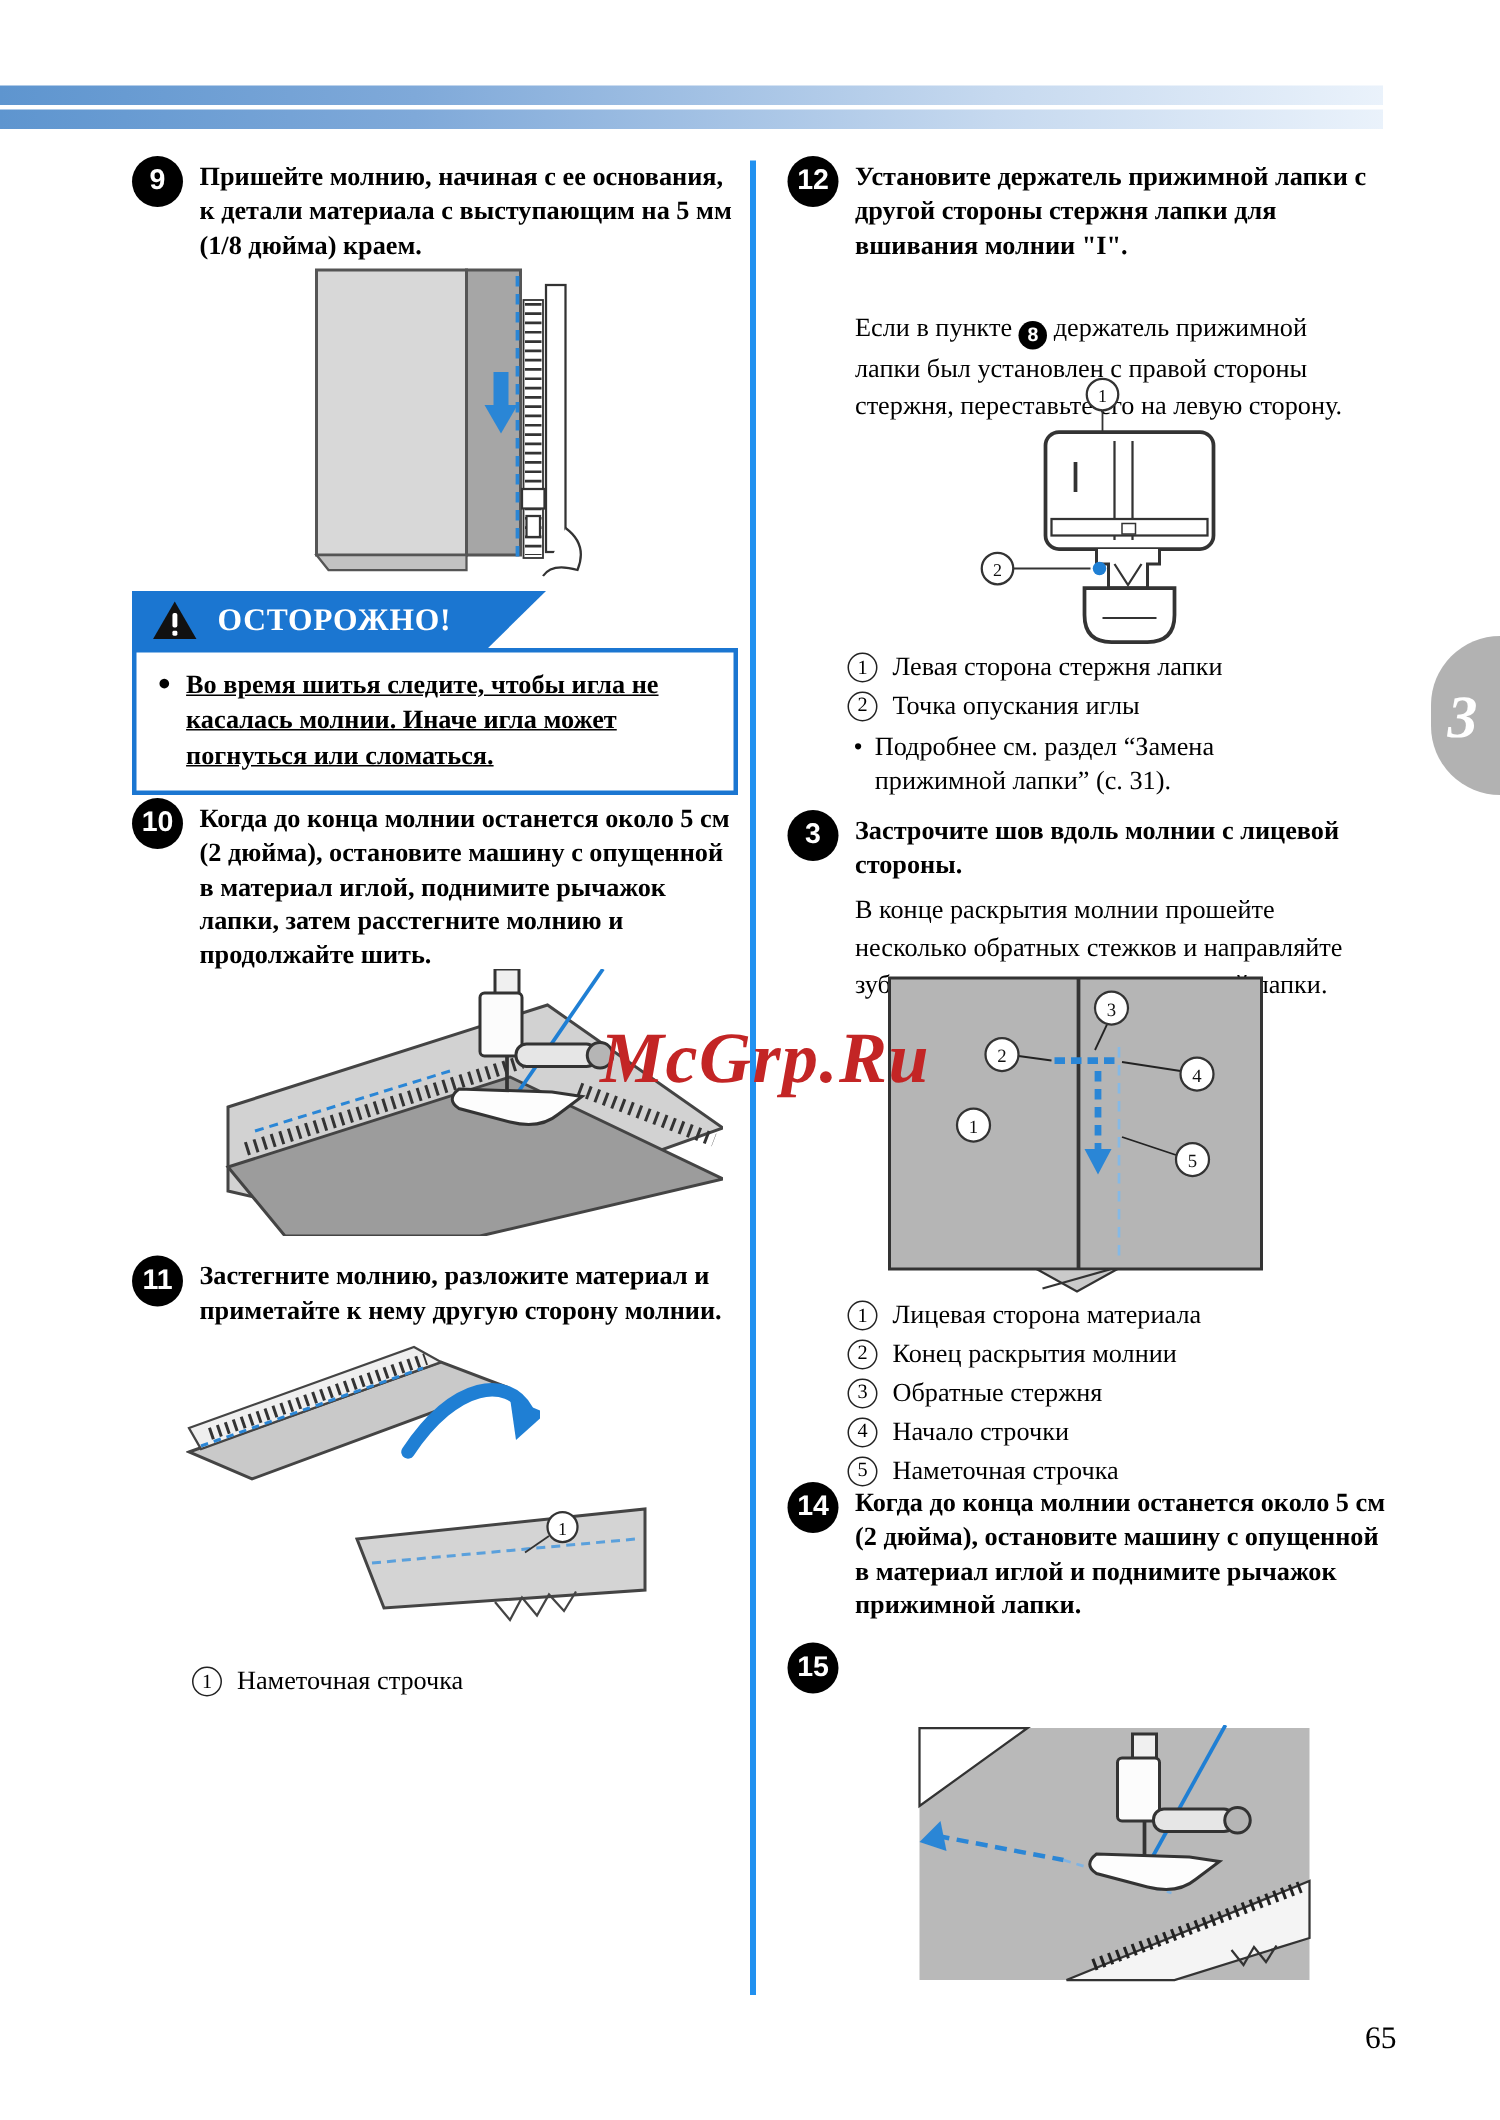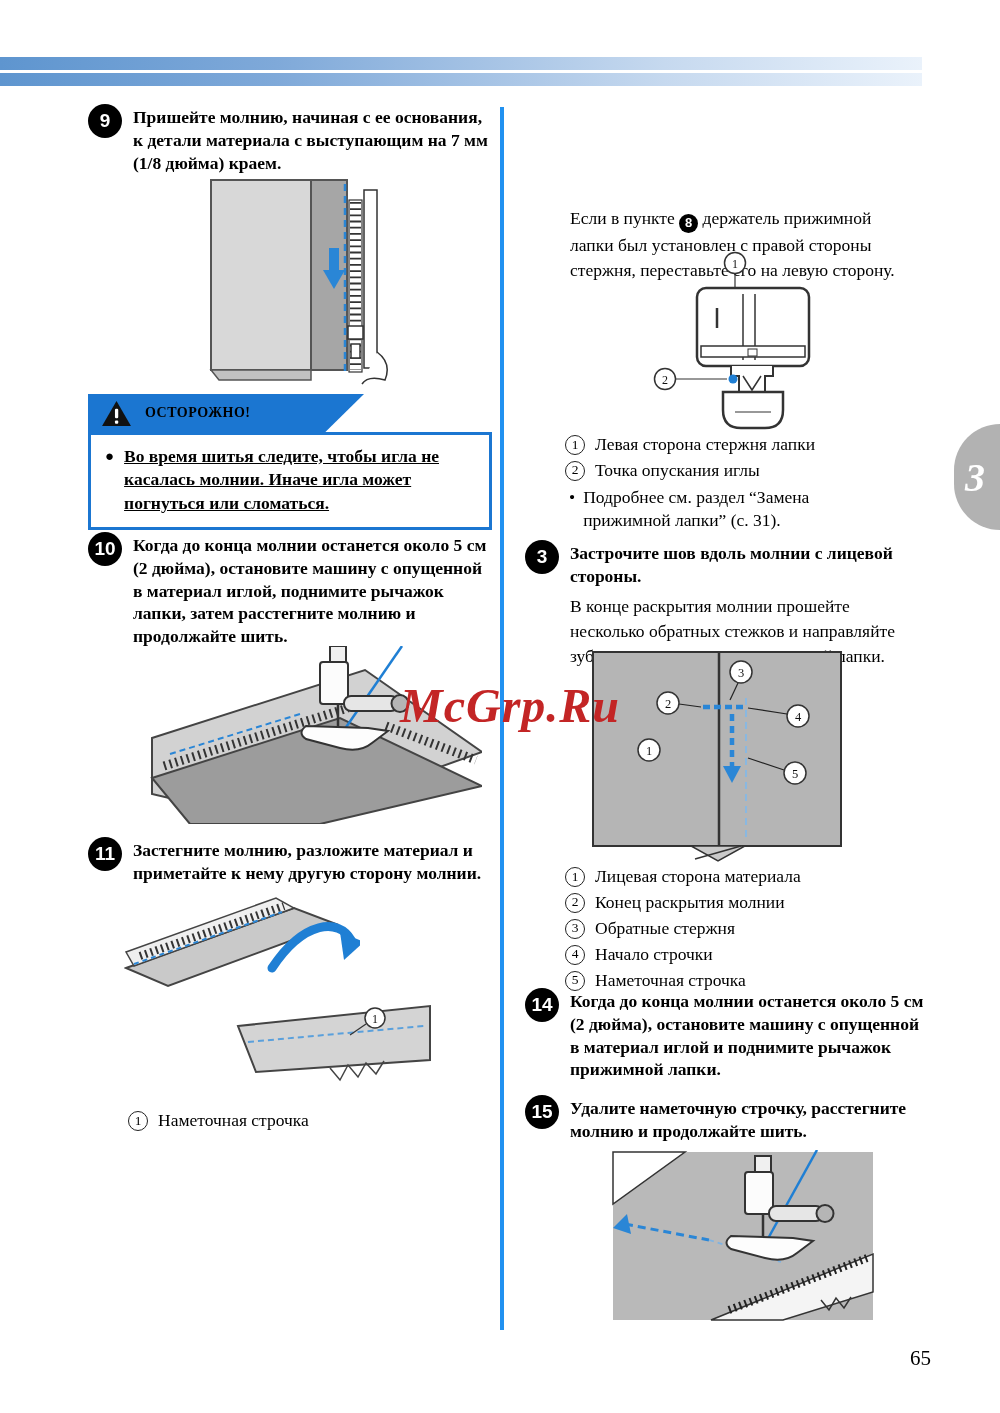--- a/index.html
+++ b/index.html
@@ -26,21 +26,21 @@
   .btext{position:absolute;font-size:17.5px;line-height:1.42;}
   .refbadge{display:inline-flex;width:19px;height:19px;border-radius:50%;background:#000;color:#fff;
         font-family:"Liberation Sans",sans-serif;font-weight:bold;font-size:13px;
         align-items:center;justify-content:center;vertical-align:-3px;}
   .diag{position:absolute;}
   .warnwrap{position:absolute;left:0;width:404px;}
   .warnbanner{width:276px;height:38px;background:#1b76d1;display:flex;align-items:center;
         gap:13px;padding-left:13px;box-sizing:border-box;
         clip-path:polygon(0 0,100% 0,86% 100%,0 100%);}
   .warnicon{width:31px;height:27px;}
-  .warntitle{color:#000000;font-weight:bold;font-size:14px;letter-spacing:.5px;}
+  .warntitle{color:#ffffff;font-weight:bold;font-size:21px;letter-spacing:.5px;}
   .warnbox{border:3px solid #1b76d1;padding:10px 12px 12px 14px;display:flex;gap:10px;
         align-items:flex-start;box-sizing:border-box;width:404px;background:#fff;}
   .wbullet{font-size:15px;line-height:1.5;}
   .wtext{font-weight:bold;font-size:17.5px;line-height:1.34;text-decoration:underline;}
   .caprow{display:flex;gap:10px;align-items:flex-start;font-size:17.5px;line-height:1.25;margin-bottom:4px;}
   .caplist{position:absolute;}
   .circ{flex:none;display:inline-flex;width:20px;height:20px;border:1.4px solid #222;border-radius:50%;
         align-items:center;justify-content:center;font-size:13.5px;margin-top:1px;box-sizing:border-box;}
   .noterow{position:absolute;display:flex;gap:8px;font-size:17.5px;line-height:1.32;}
   svg text{font-family:"Liberation Serif",serif;fill:#111;}
@@ -69,21 +69,21 @@
   <div class="chapter-tab">
     <span>3</span>
   </div>
   <div class="watermark">McGrp.Ru</div>
   <div class="pagenum">65</div>
 
   <div class="col left-col">
 
     <div class="step" style="top:106px">
       <div class="badge">9</div>
-      <div class="stext">Пришейте молнию, начиная с ее основания, к детали материала с выступающим на 7 мм (1/8 дюйма) краем.</div>
+      <div class="stext">Пришейте молнию, начиная с ее основания, к детали материала с выступающим на 5 мм (1/8 дюйма) краем.</div>
     </div>
 
     <svg class="diag" style="top:176px;left:120px;width:184px;height:214px" viewBox="0 0 184 214">
       <rect x="3" y="4" width="100" height="190" fill="#d8d8d8" stroke="#555" stroke-width="2"></rect>
       <rect x="103" y="4" width="36" height="190" fill="#a6a6a6" stroke="#555" stroke-width="2"></rect>
       <path d="M3,194 h100 v10 h-92 z" fill="#c2c2c2" stroke="#555" stroke-width="1.5"></path>
       <rect x="156" y="14" width="13" height="178" fill="#fff" stroke="#333" stroke-width="1.5"></rect>
       <path d="M169,176 q15,11 8,28 q-17,-5 -23,4" fill="#fff" stroke="#333" stroke-width="1.5"></path>
       <rect x="141" y="24" width="13" height="172" fill="#fff" stroke="#333" stroke-width="1.2"></rect>
       <line x1="147.5" y1="26" x2="147.5" y2="194" stroke="#333" stroke-width="11" stroke-dasharray="1.8 4.4"></line>
@@ -152,20 +152,24 @@
     </svg>
 
     <div class="caprow" style="position:absolute;top:1110px;left:40px">
       <span class="circ">1</span>
       <span>Наметочная строчка</span>
     </div>
   </div>
 
   <div class="col right-col">
 
+    <div class="step" style="top:106px">
+      <div class="badge">12</div>
+      <div class="stext">Установите держатель прижимной лапки с другой стороны стержня лапки для вшивания молнии "I".</div>
+    </div>
 
     <div class="btext" style="top:206px;left:45px;width:348px">
       <span>Если в пункте </span><span class="refbadge">8</span><span> держатель прижимной лапки был установлен с правой стороны стержня, переставьте его на левую сторону.</span>
     </div>
 
     <svg class="diag" style="top:250px;left:110px;width:232px;height:180px" viewBox="0 0 232 180">
       <circle cx="100" cy="13" r="10.5" fill="#fff" stroke="#333" stroke-width="1.5"></circle>
       <text x="100" y="14" text-anchor="middle" dominant-baseline="central" font-size="12">1</text>
       <line x1="100" y1="24" x2="100" y2="98" stroke="#333" stroke-width="1.2"></line>
       <rect x="62" y="38" width="112" height="78" rx="9" fill="#fff" stroke="#333" stroke-width="2.5"></rect>
@@ -254,21 +258,20 @@
       </div>
     </div>
 
     <div class="step" style="top:990px">
       <div class="badge">14</div>
       <div class="stext">Когда до конца молнии останется около 5 см (2 дюйма), остановите машину с опущенной в материал иглой и поднимите рычажок прижимной лапки.</div>
     </div>
 
     <div class="step" style="top:1097px">
       <div class="badge">15</div>
-      <div class="stext">Удалите наметочную строчку, расстегните молнию и продолжайте шить.</div>
     </div>
 
     <svg class="diag" style="top:1150px;left:86px;width:264px;height:172px" viewBox="0 0 264 172">
       <rect x="2" y="2" width="260" height="168" fill="#b9b9b9"></rect>
       <polygon points="2,2 74,2 2,54" fill="#fff" stroke="#333" stroke-width="1.5"></polygon>
       <polygon points="100,170 262,104 262,142 172,170" fill="#f4f4f4" stroke="#333" stroke-width="1.5"></polygon>
       <line x1="118" y1="160" x2="256" y2="108" stroke="#222" stroke-width="8" stroke-dasharray="2 3.6"></line>
       <path d="M210,150 l8,10 l7,-12 l8,10 l7,-11" fill="none" stroke="#333" stroke-width="1.5"></path>
       <g>
         <line x1="14" y1="74" x2="98" y2="90" stroke="#2a86d6" stroke-width="3" stroke-dasharray="8 5"></line>

